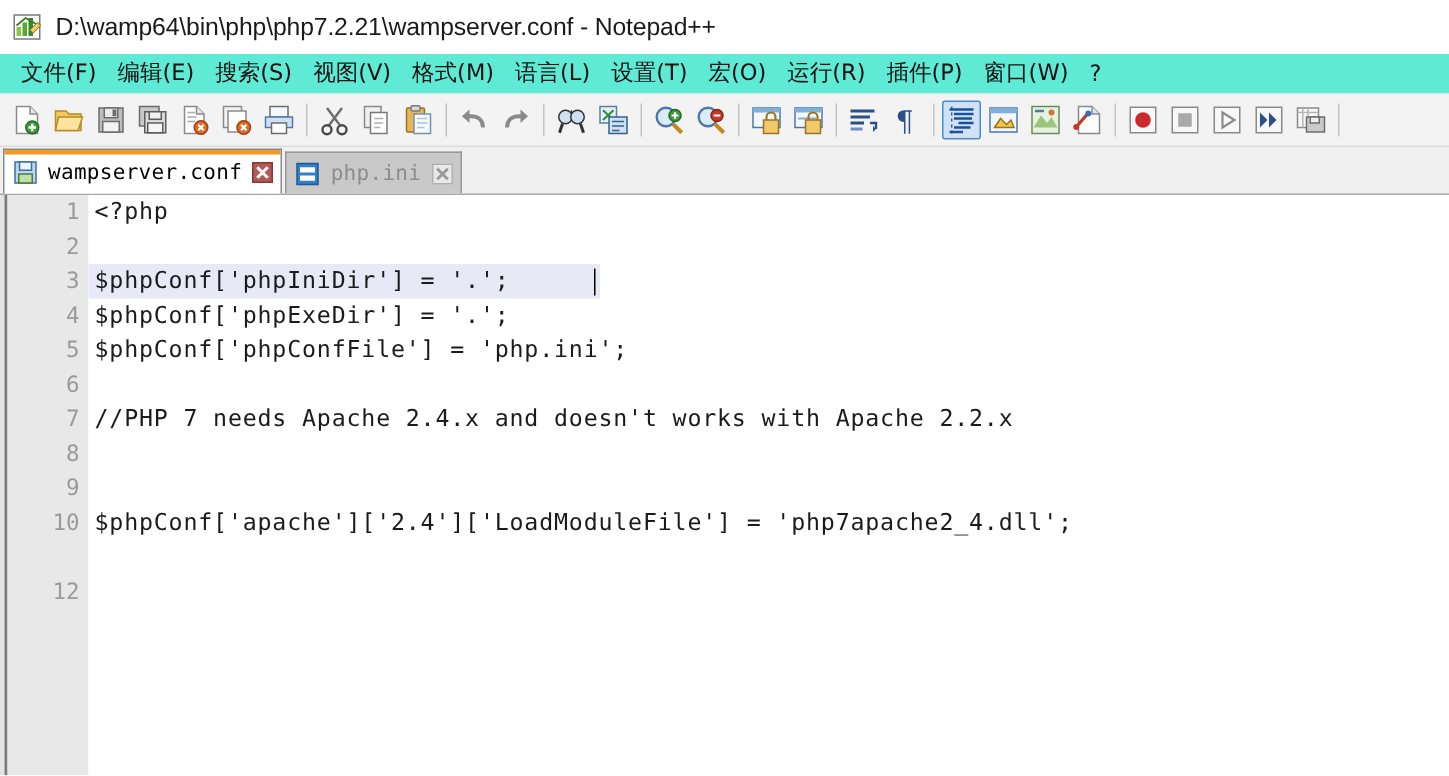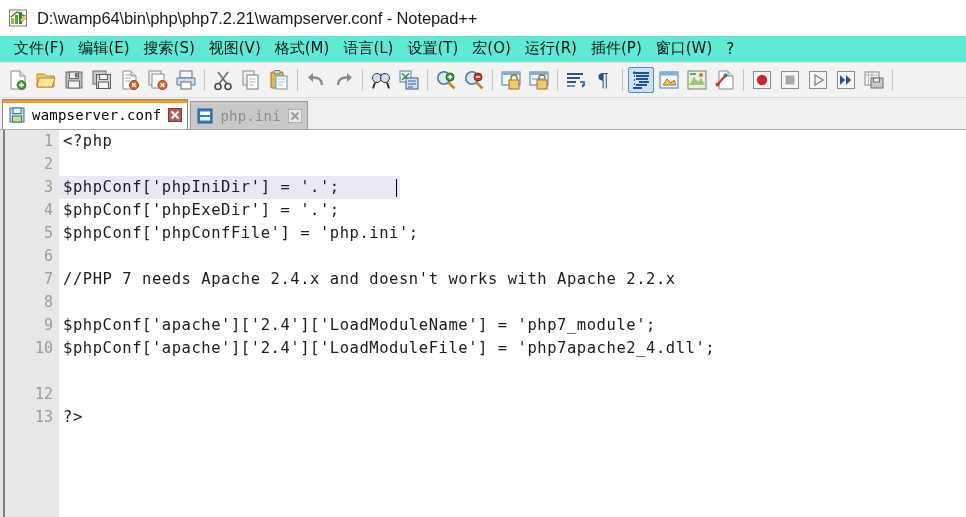--- a/index.html
+++ b/index.html
@@ -533,27 +533,22 @@
     <div class="line" style="position: absolute; left: 0px; right: 0px; top: 138px;">
       <div class="ln">7</div>
       <div class="code">//PHP 7 needs Apache 2.4.x and doesn't works with Apache 2.2.x</div>
     </div>
     <div class="line" style="position: absolute; left: 0px; right: 0px; top: 161px;">
       <div class="ln">8</div>
       <div class="code"></div>
     </div>
     <div class="line" style="position: absolute; left: 0px; right: 0px; top: 184px;">
       <div class="ln">9</div>
-      <div class="code">$phpConf['apache']['2.4']['LoadModuleName'] = 'php7_module';</div>
     </div>
     <div class="line" style="position: absolute; left: 0px; right: 0px; top: 207px;">
       <div class="ln">10</div>
       <div class="code">$phpConf['apache']['2.4']['LoadModuleFile'] = 'php7apache2_4.dll';</div>
     </div>
     <div class="line" style="position: absolute; left: 0px; right: 0px; top: 253px;">
       <div class="ln">12</div>
       <div class="code"></div>
     </div>
-    <div class="line" style="position: absolute; left: 0px; right: 0px; top: 276px;">
-      <div class="ln">13</div>
-      <div class="code">?&gt;</div>
-    </div>
   </div>
 
 </body></html>

